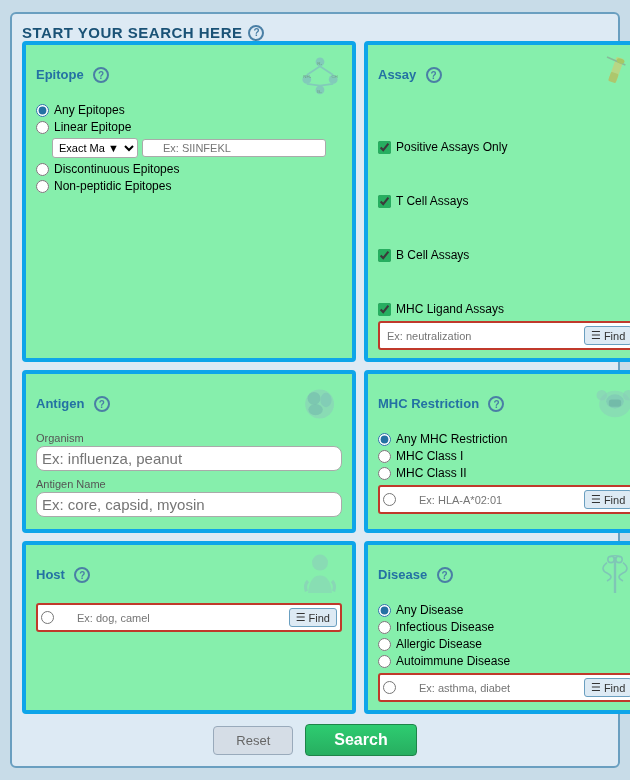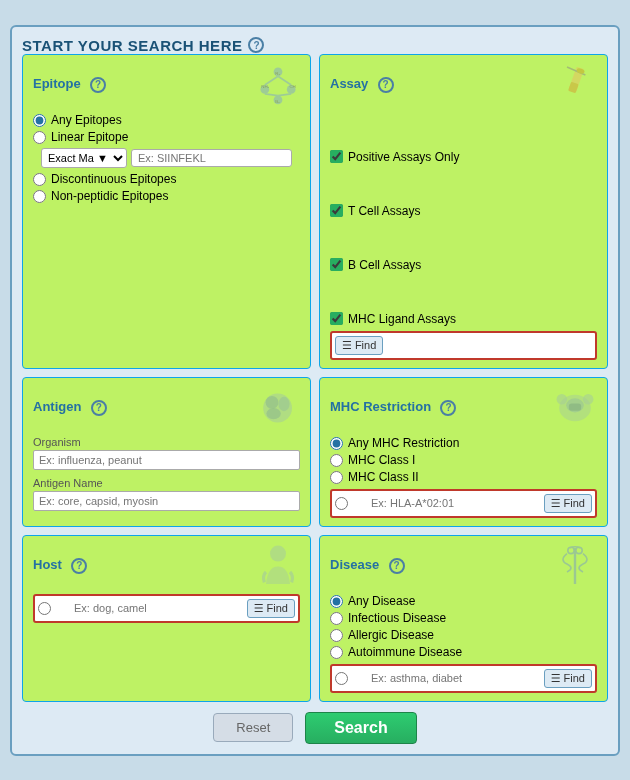--- a/index.html
+++ b/index.html
@@ -43,22 +43,22 @@
       font-weight: bold;
       margin-left: 6px;
       cursor: pointer;
     }
     .panels-grid {
       display: grid;
       grid-template-columns: 1fr 1fr;
       gap: 8px;
     }
     .panel {
-      background: #bef264;
-      border: 1px solid #0ea5e9;
+      background: #86efac;
+      border: 4px solid #0ea5e9;
       border-radius: 4px;
       padding: 8px 10px;
       position: relative;
     }
     .panel-header {
       display: flex;
       align-items: center;
       justify-content: space-between;
       margin-bottom: 6px;
     }
@@ -95,48 +95,48 @@
       margin-top: 37px;
     }
     .checkbox-item input[type="checkbox"] {
       accent-color: #27ae60;
       margin: 0;
     }
     .select-input-row {
       display: flex;
       align-items: center;
       gap: 4px;
-      margin: 4px 8px;
+      margin: 4px 16px;
     }
     select.small-select {
       font-size: 11px;
       padding: 2px;
       border: 1px solid #aaa;
       border-radius: 3px;
       background: white;
     }
     input.text-input {
       flex: 1;
       font-size: 11px;
-      padding: 2px 6px;
+      padding: 2px 20px;
       border: 1px solid #aaa;
       border-radius: 3px;
       color: #888;
     }
     .text-label {
       font-size: 11px;
       color: #555;
       margin: 3px 0 2px 0;
     }
     input.full-input {
       width: 100%;
-      font-size: 11px;
+      font-size: 15px;
       padding: 3px 5px;
       border: 1px solid #aaa;
-      border-radius: 2px;
+      border-radius: 8px;
       color: #888;
       margin-bottom: 4px;
     }
     .find-row {
       display: flex;
       align-items: center;
       gap: 4px;
       border: 2px solid #c0392b;
       border-radius: 3px;
       padding: 3px;
@@ -313,20 +313,21 @@
         <label class="checkbox-item">
           <input type="checkbox" checked="" style="">
           <span>B Cell Assays</span>
         </label>
         <label class="checkbox-item">
           <input type="checkbox" checked="" style="">
           <span>MHC Ligand Assays</span>
         </label>
       </div>
       <div class="find-row">
+        <input class="find-input" type="text" placeholder="Ex: neutralization" style="">
         <button class="find-btn">
           <span>☰</span>
           <span>Find</span>
         </button>
       </div>
     </div>
 
     <div class="panel">
       <div class="panel-header">
         <span>

